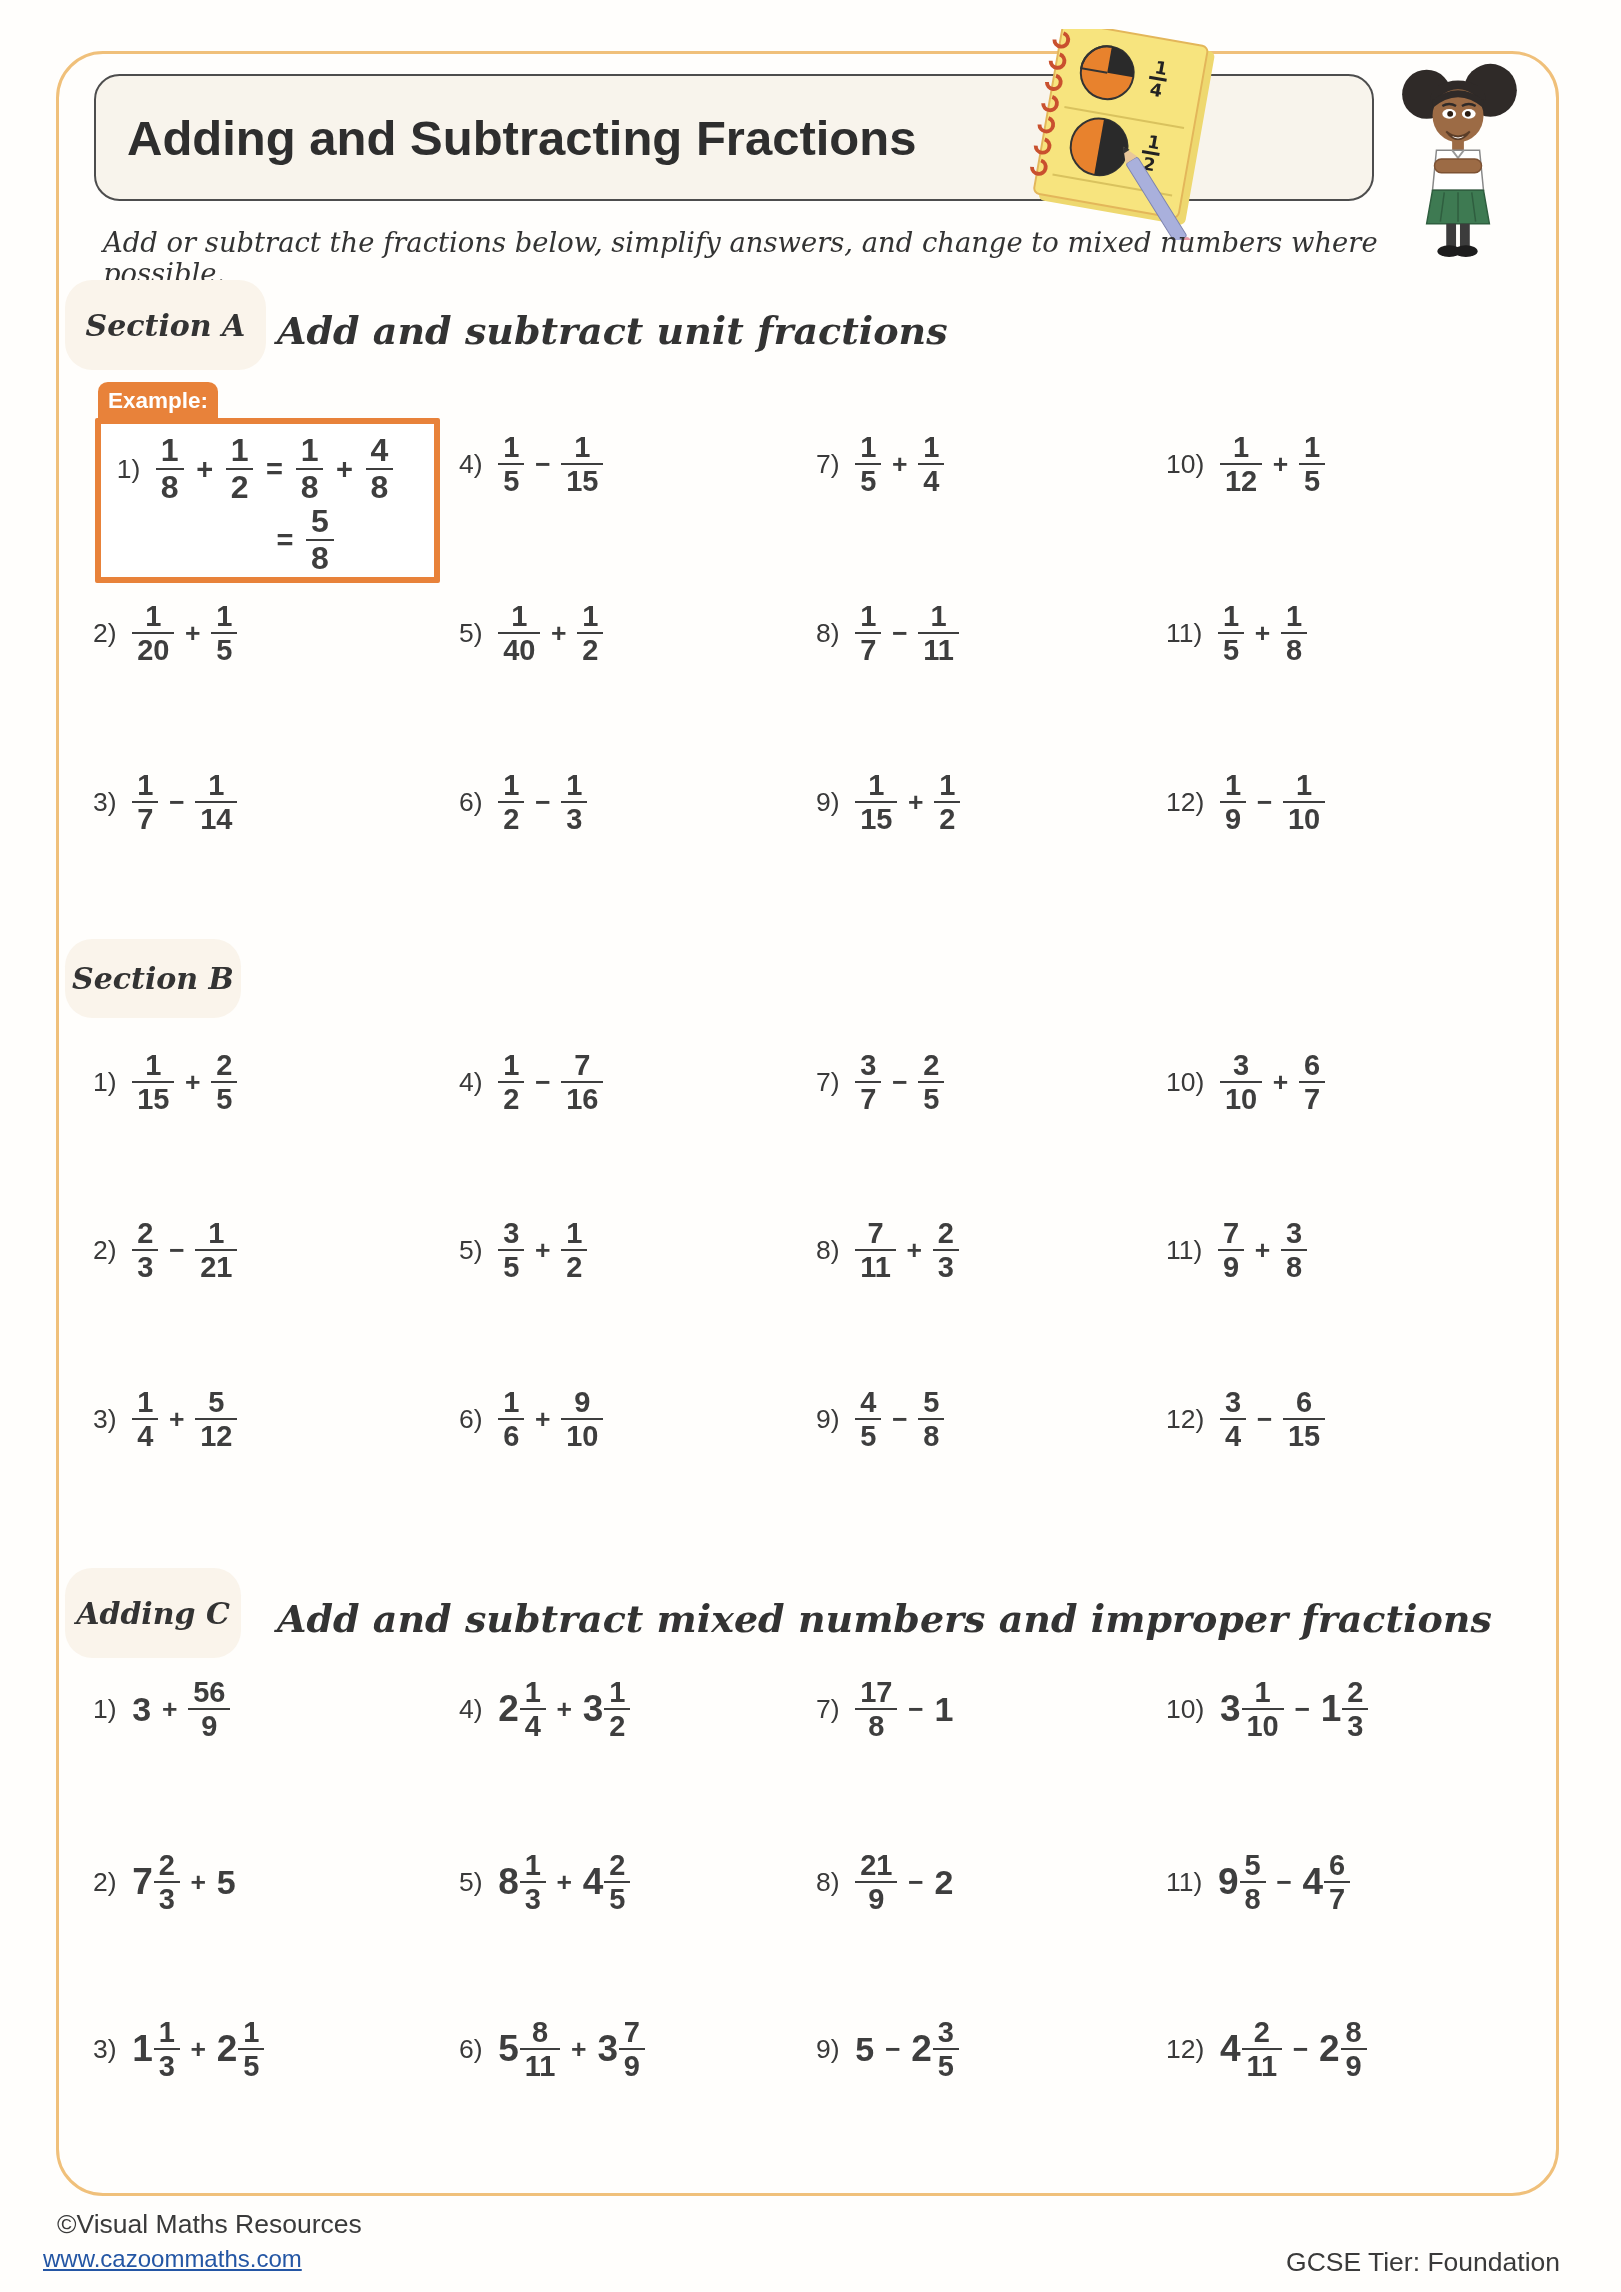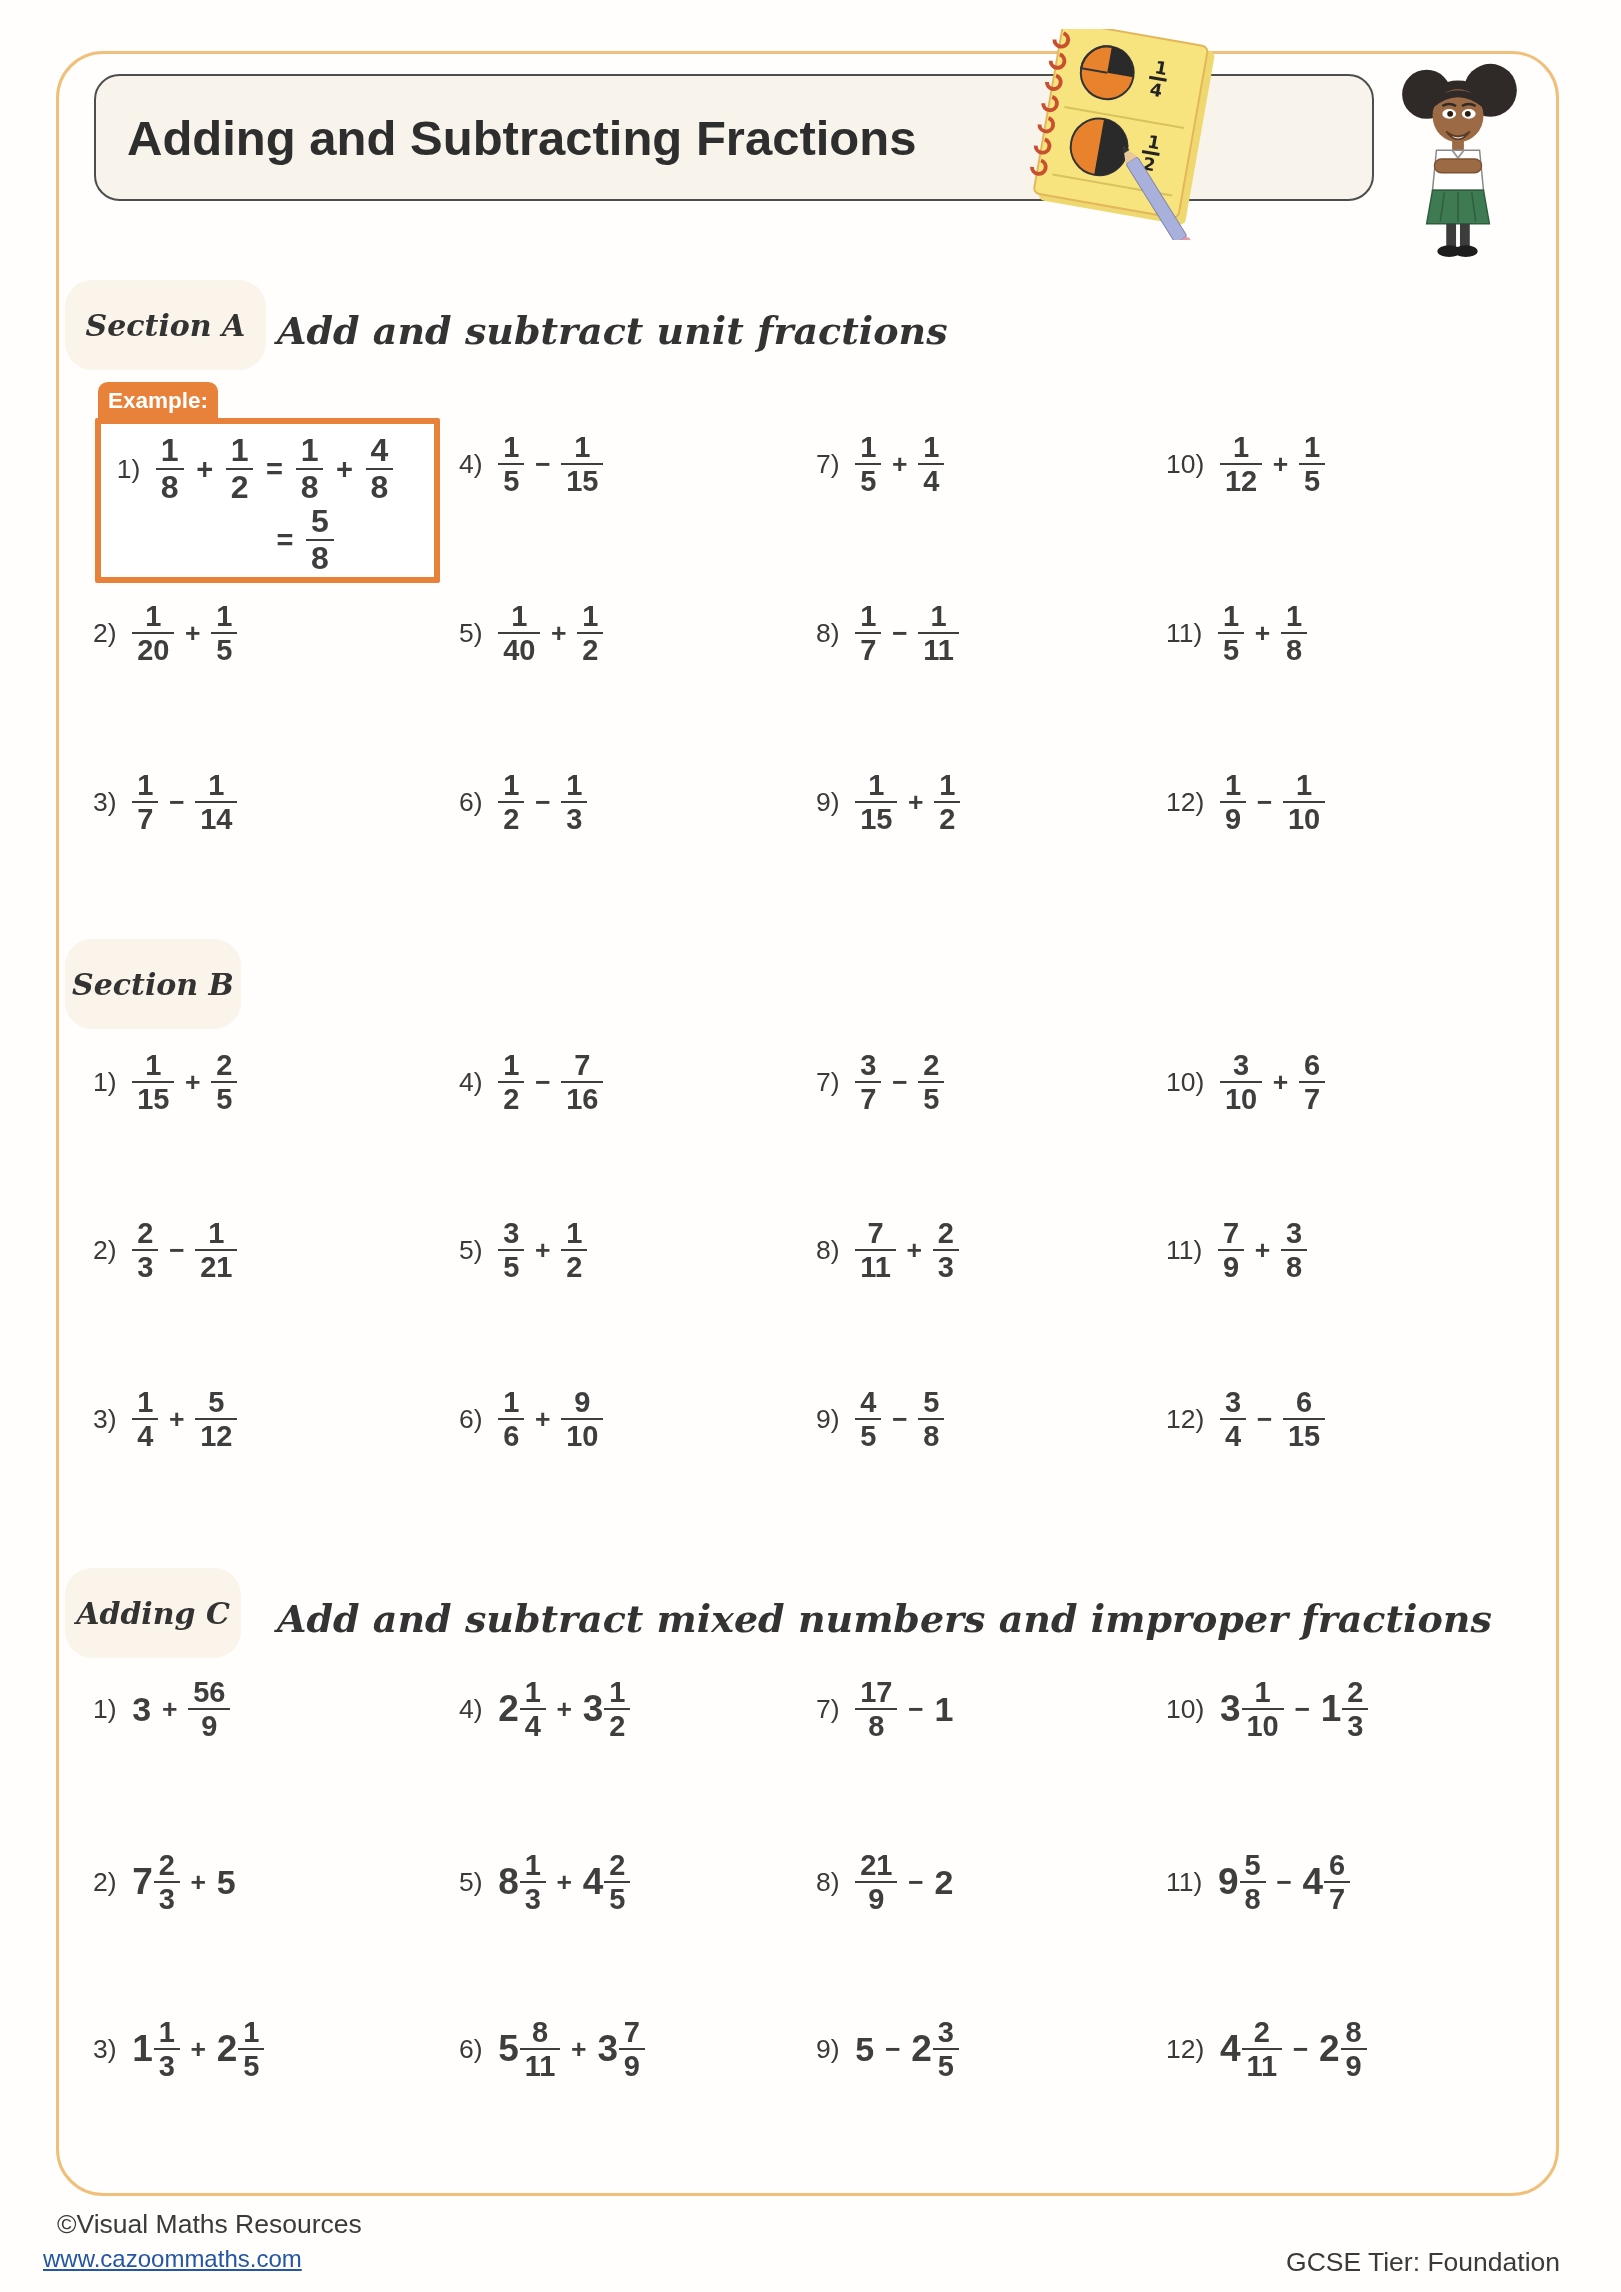--- a/index.html
+++ b/index.html
@@ -128,20 +128,21 @@
     <path d="M36 136 L88 136 L94 170 L30 170 Z" fill="#3E7A52" stroke="#2f5e3f" stroke-width="1.5"></path>
     <line x1="48" y1="138" x2="44" y2="168" stroke="#2f5e3f" stroke-width="1.5"></line>
     <line x1="62" y1="138" x2="62" y2="168" stroke="#2f5e3f" stroke-width="1.5"></line>
     <line x1="76" y1="138" x2="80" y2="168" stroke="#2f5e3f" stroke-width="1.5"></line>
     <rect x="50" y="170" width="10" height="26" fill="#3C3C3C"></rect>
     <rect x="64" y="170" width="10" height="26" fill="#3C3C3C"></rect>
     <ellipse cx="53" cy="198" rx="12" ry="6" fill="#1d1d1d"></ellipse>
     <ellipse cx="70" cy="198" rx="12" ry="6" fill="#1d1d1d"></ellipse>
   </svg>
 
+  <p class="instruction">Add or subtract the fractions below, simplify answers, and change to mixed numbers where possible.</p>
 
   <div id="content">
       <div class="section-label" style="left: 65px; top: 280px; width: 201px; height: 90px;">Section A</div>
       <div class="section-sub" style="left: 277px; top: 308px;">Add and subtract unit fractions</div>
       <div class="example-tab">Example:</div>
       <div class="example-box ex">
         <div class="ex-line">
           <span class="pnum">1)</span>
           <span class="frac">
             <span class="n">1</span>
@@ -318,21 +319,21 @@
             <span class="n">1</span>
             <span class="d">9</span>
           </span>
           <span class="op">−</span>
           <span class="frac">
             <span class="n">1</span>
             <span class="d">10</span>
           </span>
         </span>
       </div>
-      <div class="section-label" style="left: 65px; top: 939px; width: 176px; height: 90px;">Section B</div>
+      <div class="section-label" style="left: 65px; top: 939px; width: 176px; height: 79px;">Section B</div>
       <div class="prow-cell" style="left: 93px; top: 1028px;">
         <span class="pnum">1)</span>
         <span class="expr">
           <span class="frac">
             <span class="n">1</span>
             <span class="d">15</span>
           </span>
           <span class="op">+</span>
           <span class="frac">
             <span class="n">2</span>

